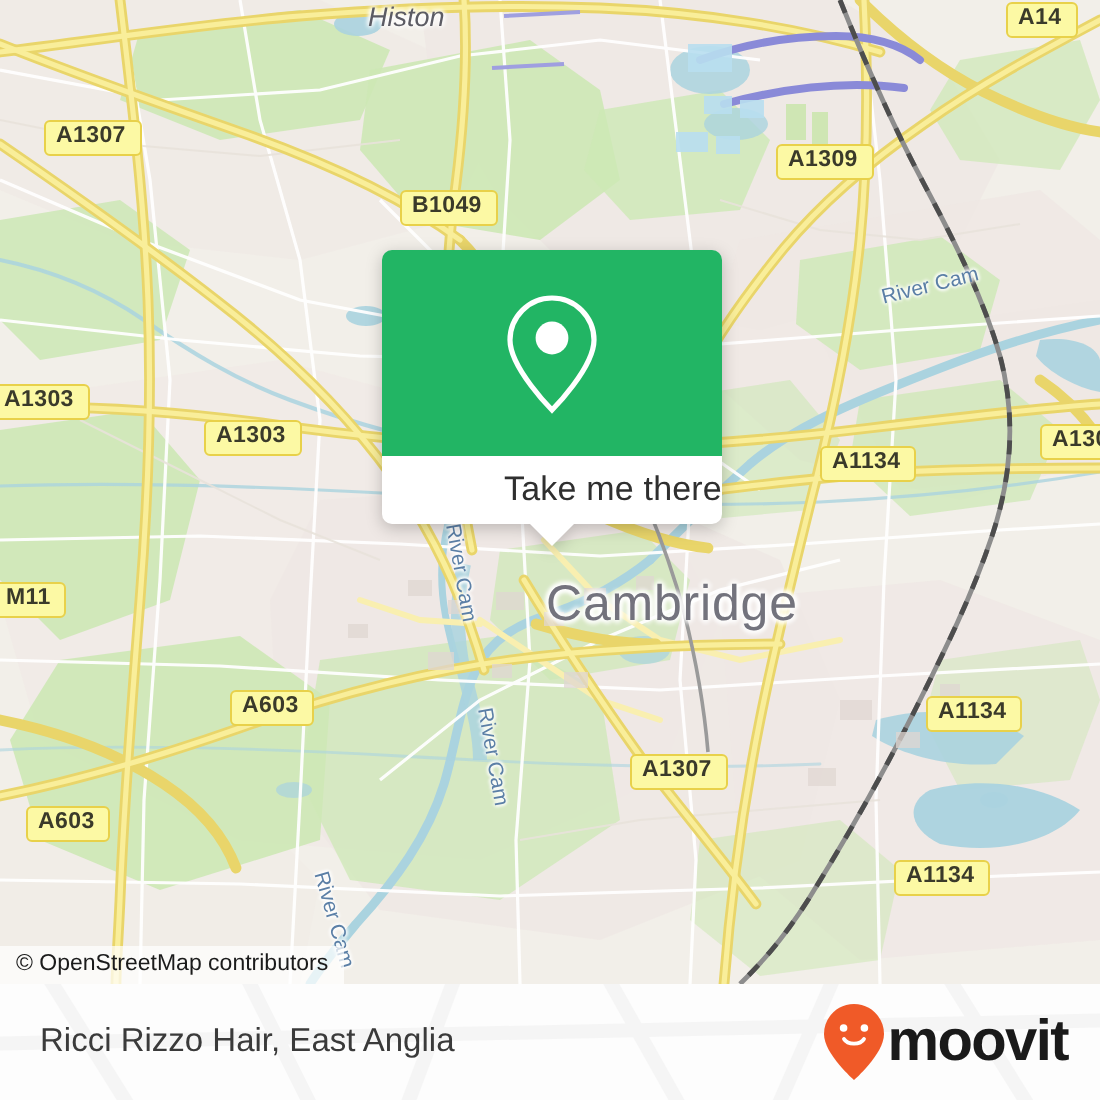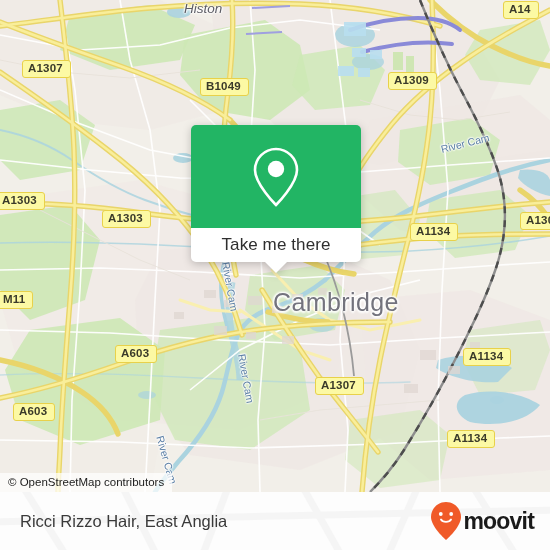--- a/index.html
+++ b/index.html
@@ -92,21 +92,21 @@
   }
   .popup-head {
     height:103px;
     border-radius:5px 5px 0 0;
     display:flex; align-items:center; justify-content:center;
   }
   .popup-foot {
     background:#ffffff;
     height:34px;
     border-radius:0 0 5px 5px;
-    display:flex; align-items:center; justify-content:center;
+    display:flex; align-items:center; justify-content:flex-end;
     position:relative;
   }
   .popup-foot-label {
     font-size:17px;
     color:#2f2f2f;
     letter-spacing:.1px;
     font-family:"Liberation Sans", sans-serif;
   }
   .popup-tail {
     position:absolute;
@@ -136,21 +136,21 @@
     white-space:nowrap;
     font-family:"Liberation Sans", sans-serif;
   }
   .brand {
     position:absolute;
     right:16px; top:50%;
     transform:translateY(-50%);
     display:flex; align-items:center; gap:2px;
   }
   .brand-word {
-    font-size:23px;
+    font-size:29px;
     font-weight:bold;
     color:#1a1a1a;
     letter-spacing:-.8px;
     line-height:29px;
     font-family:"Liberation Sans", sans-serif;
   }
 </style>
 </head>
 <body>
 
@@ -351,21 +351,21 @@
         <rect x="338" y="66" width="16" height="10"></rect>
         <rect x="358" y="68" width="12" height="9"></rect>
       </g>
       <g fill="#c8e6a8" opacity=".8">
         <rect x="393" y="52" width="10" height="18"></rect>
         <rect x="406" y="56" width="8" height="16"></rect>
       </g>
     </svg>
 
     <div class="shield" style="left:22px;  top:60px;">A1307</div>
-    <div class="shield" style="left:200px; top:78px;">B1049</div>
+    <div class="shield" style="left:200px; top:95px;">B1049</div>
     <div class="shield" style="left:388px; top:72px;">A1309</div>
     <div class="shield" style="left:503px; top:1px;">A14</div>
     <div class="shield" style="left:-4px;  top:192px;">A1303</div>
     <div class="shield" style="left:102px; top:210px;">A1303</div>
     <div class="shield" style="left:410px; top:223px;">A1134</div>
     <div class="shield" style="left:520px; top:212px;">A1303</div>
     <div class="shield" style="left:-3px;  top:291px;">M11</div>
     <div class="shield" style="left:115px; top:345px;">A603</div>
     <div class="shield" style="left:13px;  top:403px;">A603</div>
     <div class="shield" style="left:315px; top:377px;">A1307</div>

